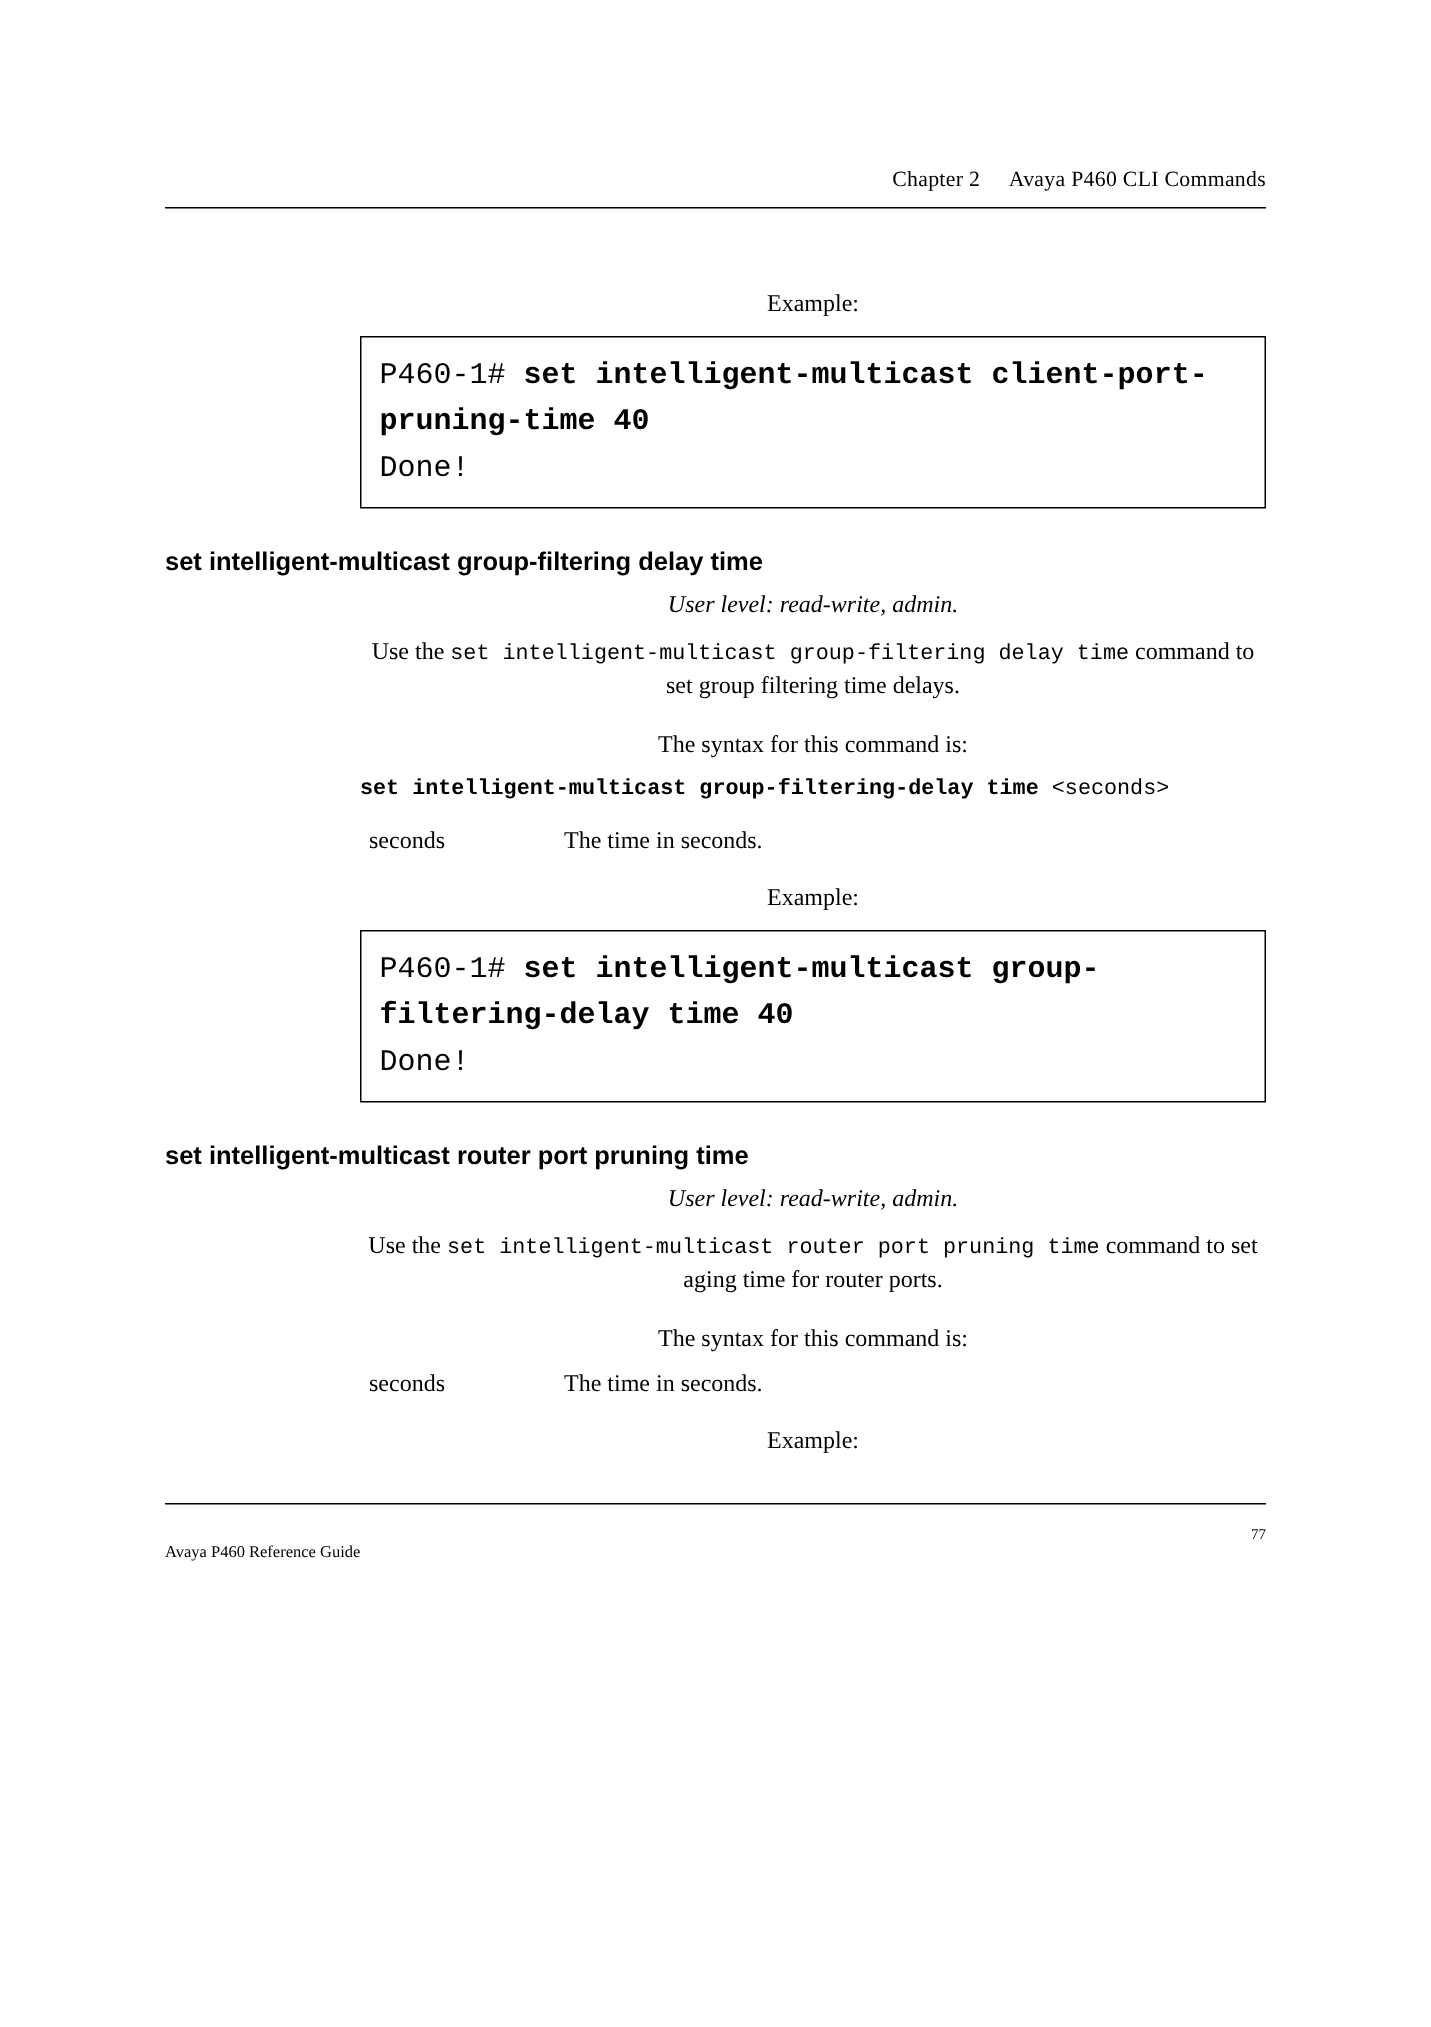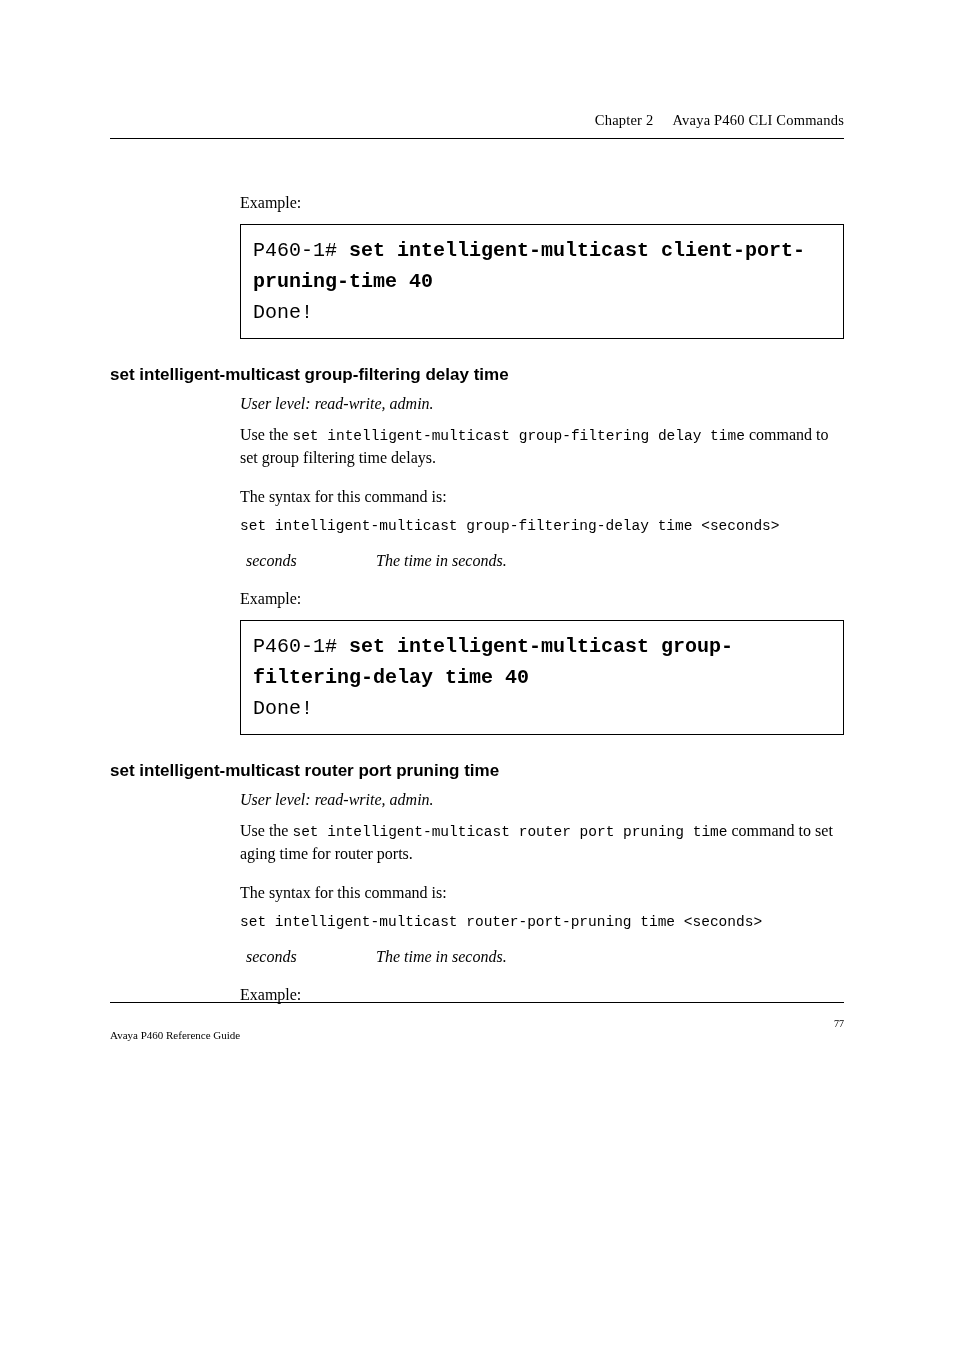--- a/index.html
+++ b/index.html
@@ -34,20 +34,21 @@
     position: absolute;
     top: 192px;
     left: 110px;
     right: 110px;
   }
   .body-indent { margin-left: 130px; }
   .para {
     font-size: 16px;
     line-height: 1.35;
     margin: 0 0 10px 0;
+    text-align: center;
   }
   .codebox {
     border: 1px solid #000;
     padding: 10px 12px 10px 12px;
     margin: 6px 0 26px 0;
     font-family: "Courier New", Courier, monospace;
     font-size: 20px;
     line-height: 1.55;
     white-space: pre-wrap;
     word-break: break-word;
@@ -62,26 +63,25 @@
   .italic { font-style: italic; }
   .mono {
     font-family: "Courier New", Courier, monospace;
     font-size: 14.5px;
   }
   .syntax-line {
     margin: 4px 0 18px 0;
     font-family: "Courier New", Courier, monospace;
     font-size: 14.5px;
   }
-  .syntax-line .b { font-weight: normal; }
+  .syntax-line .b { font-weight: bold; }
   .param-row {
     display: flex;
     margin: 8px 0 18px 6px;
     font-size: 16px;
-    font-style: italic;
   }
   .param-name { width: 130px; }
   .param-desc { flex: 1; }
   .footer-rule {
     position: absolute;
     left: 110px;
     right: 110px;
     bottom: 86px;
     border-top: 1px solid #000;
   }
@@ -132,21 +132,20 @@
       <div class="codebox"><span>P460-1# </span><span class="b">set intelligent-multicast group-filtering-delay time 40</span>
 <span>Done!</span></div>
     </div>
 
     <div class="h2">set intelligent-multicast router port pruning time</div>
     <div class="body-indent">
       <p class="para italic">User level: read-write, admin.</p>
       <p class="para"><span>Use the </span><span class="mono">set intelligent-multicast router port pruning time</span><span> command to set aging time for router ports.</span></p>
       <div class="spacer-8"></div>
       <p class="para">The syntax for this command is:</p>
-      <div class="syntax-line"><span class="b">set intelligent-multicast router-port-pruning time </span><span>&lt;seconds&gt;</span></div>
       <div class="param-row">
         <div class="param-name">seconds</div>
         <div class="param-desc">The time in seconds.</div>
       </div>
       <p class="para">Example:</p>
     </div>
 
   </div>
 
   <div class="footer-rule"></div>

